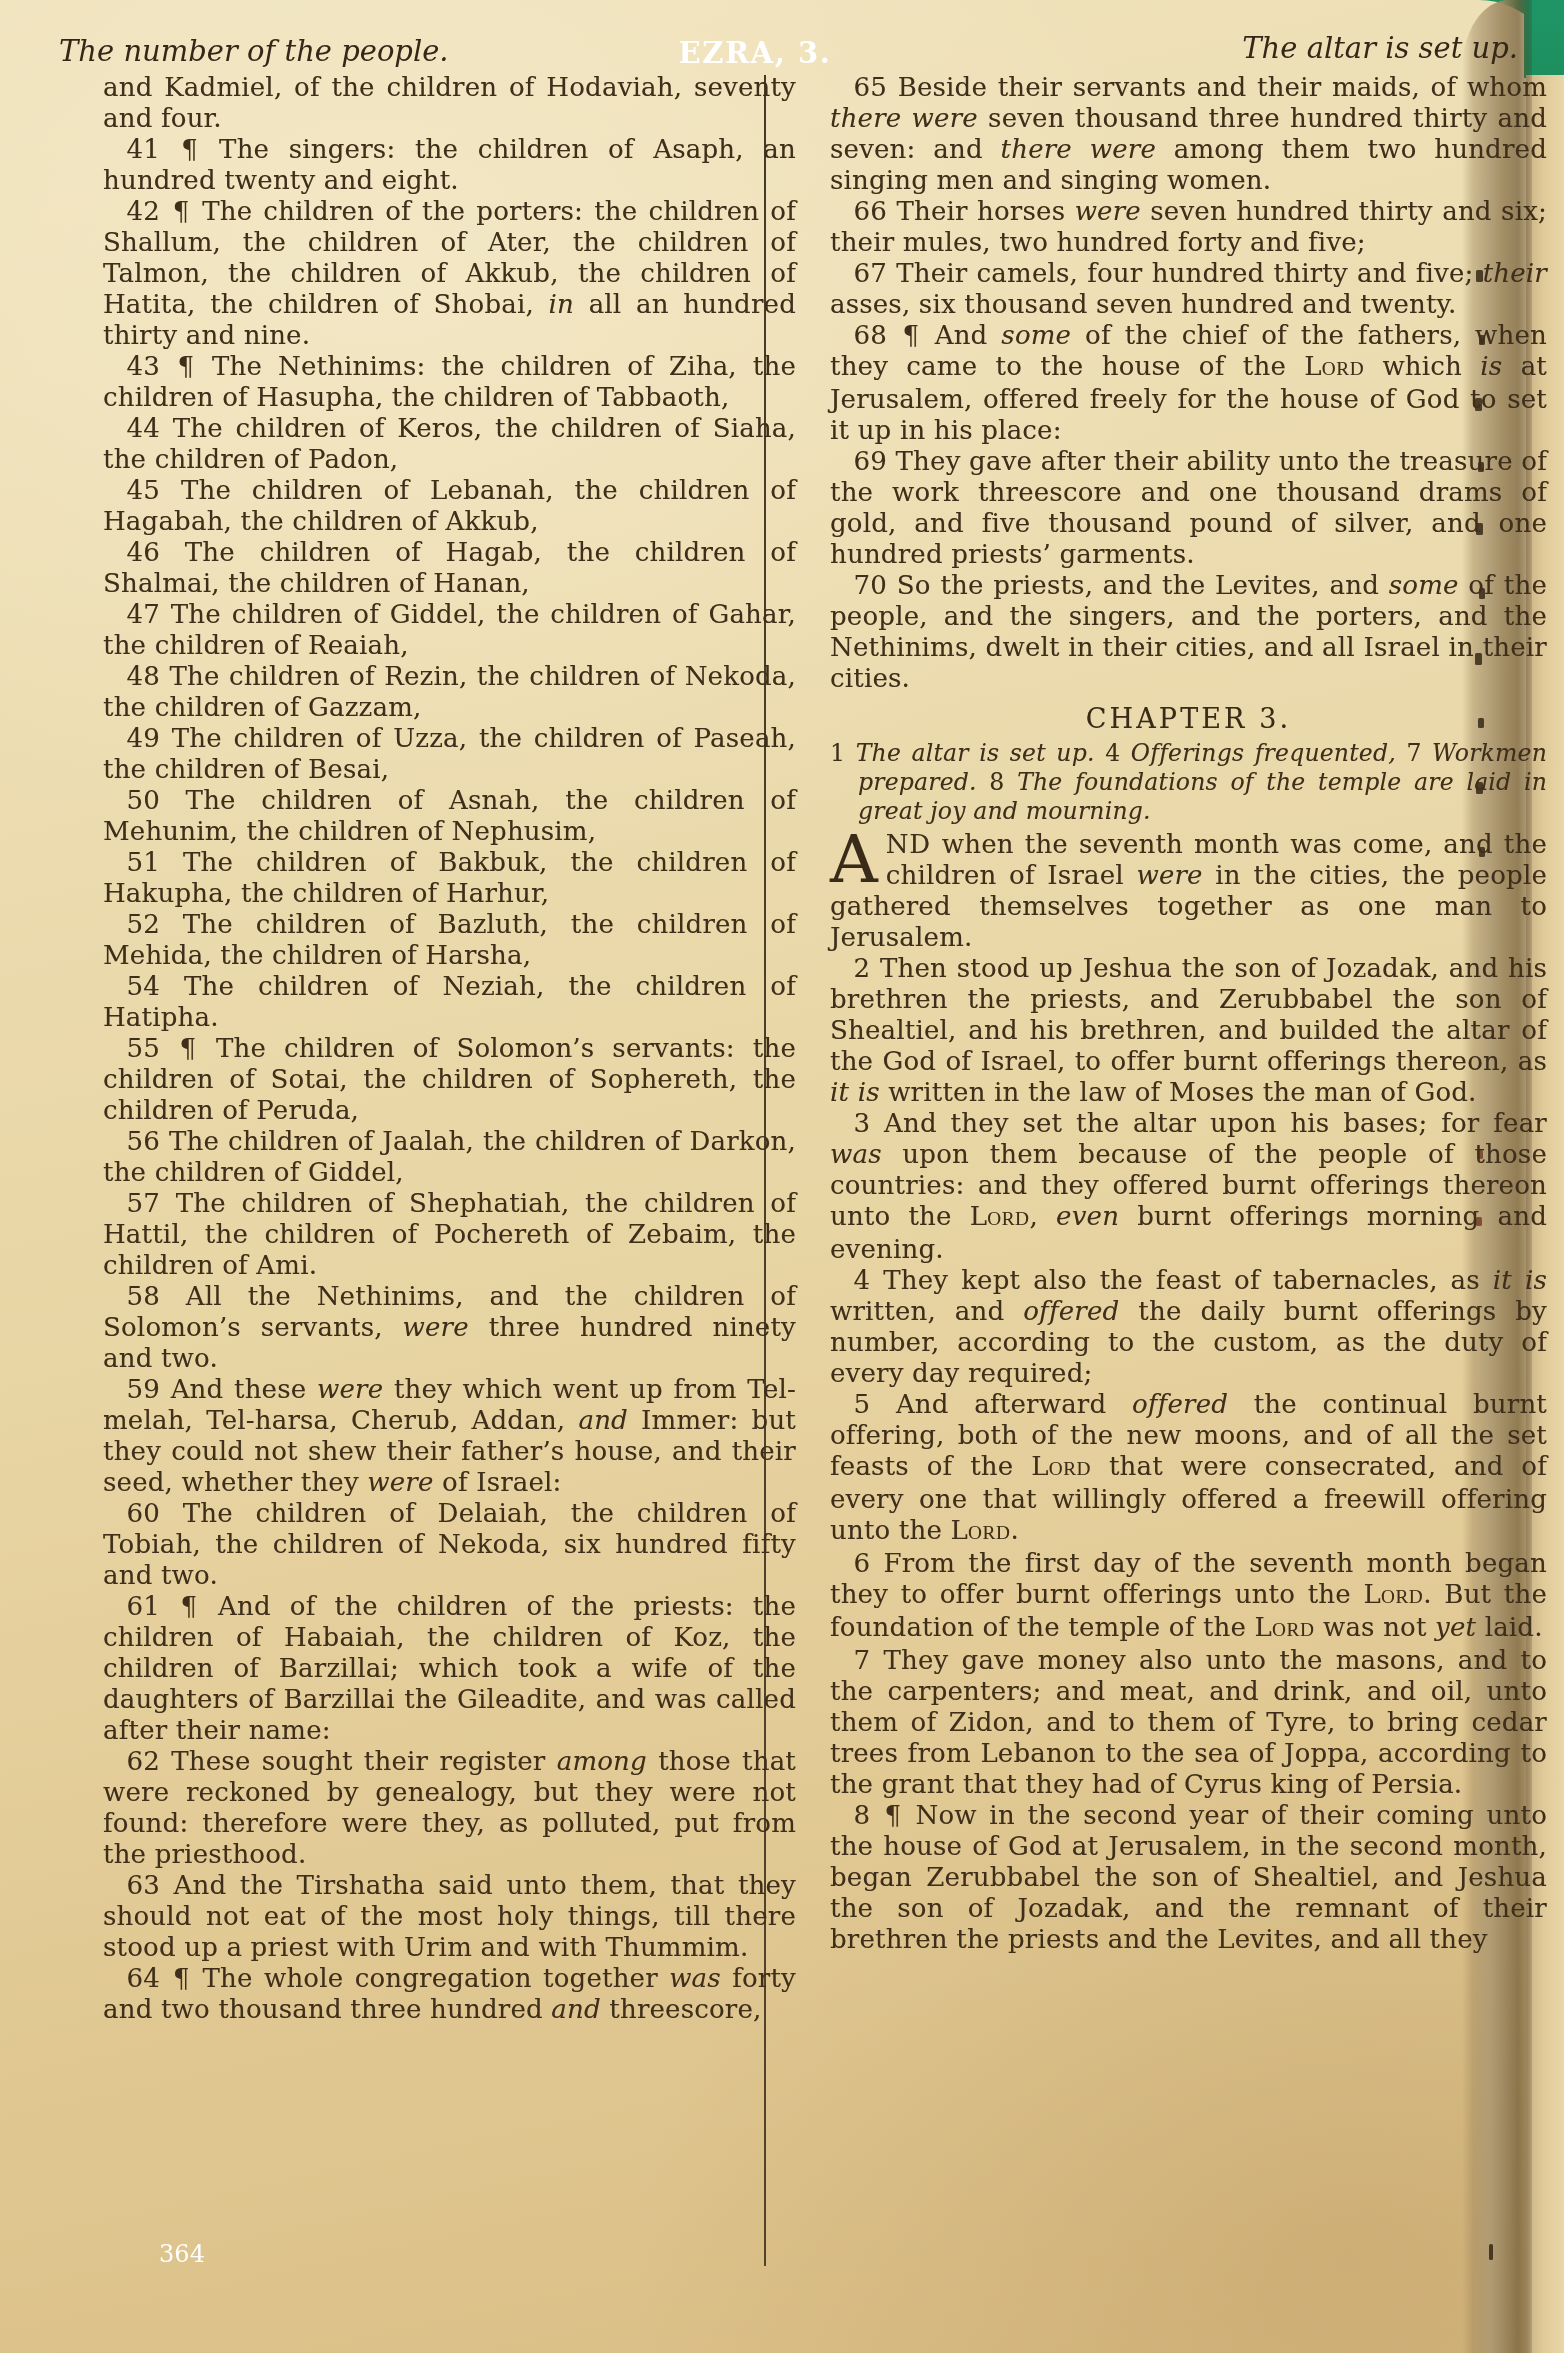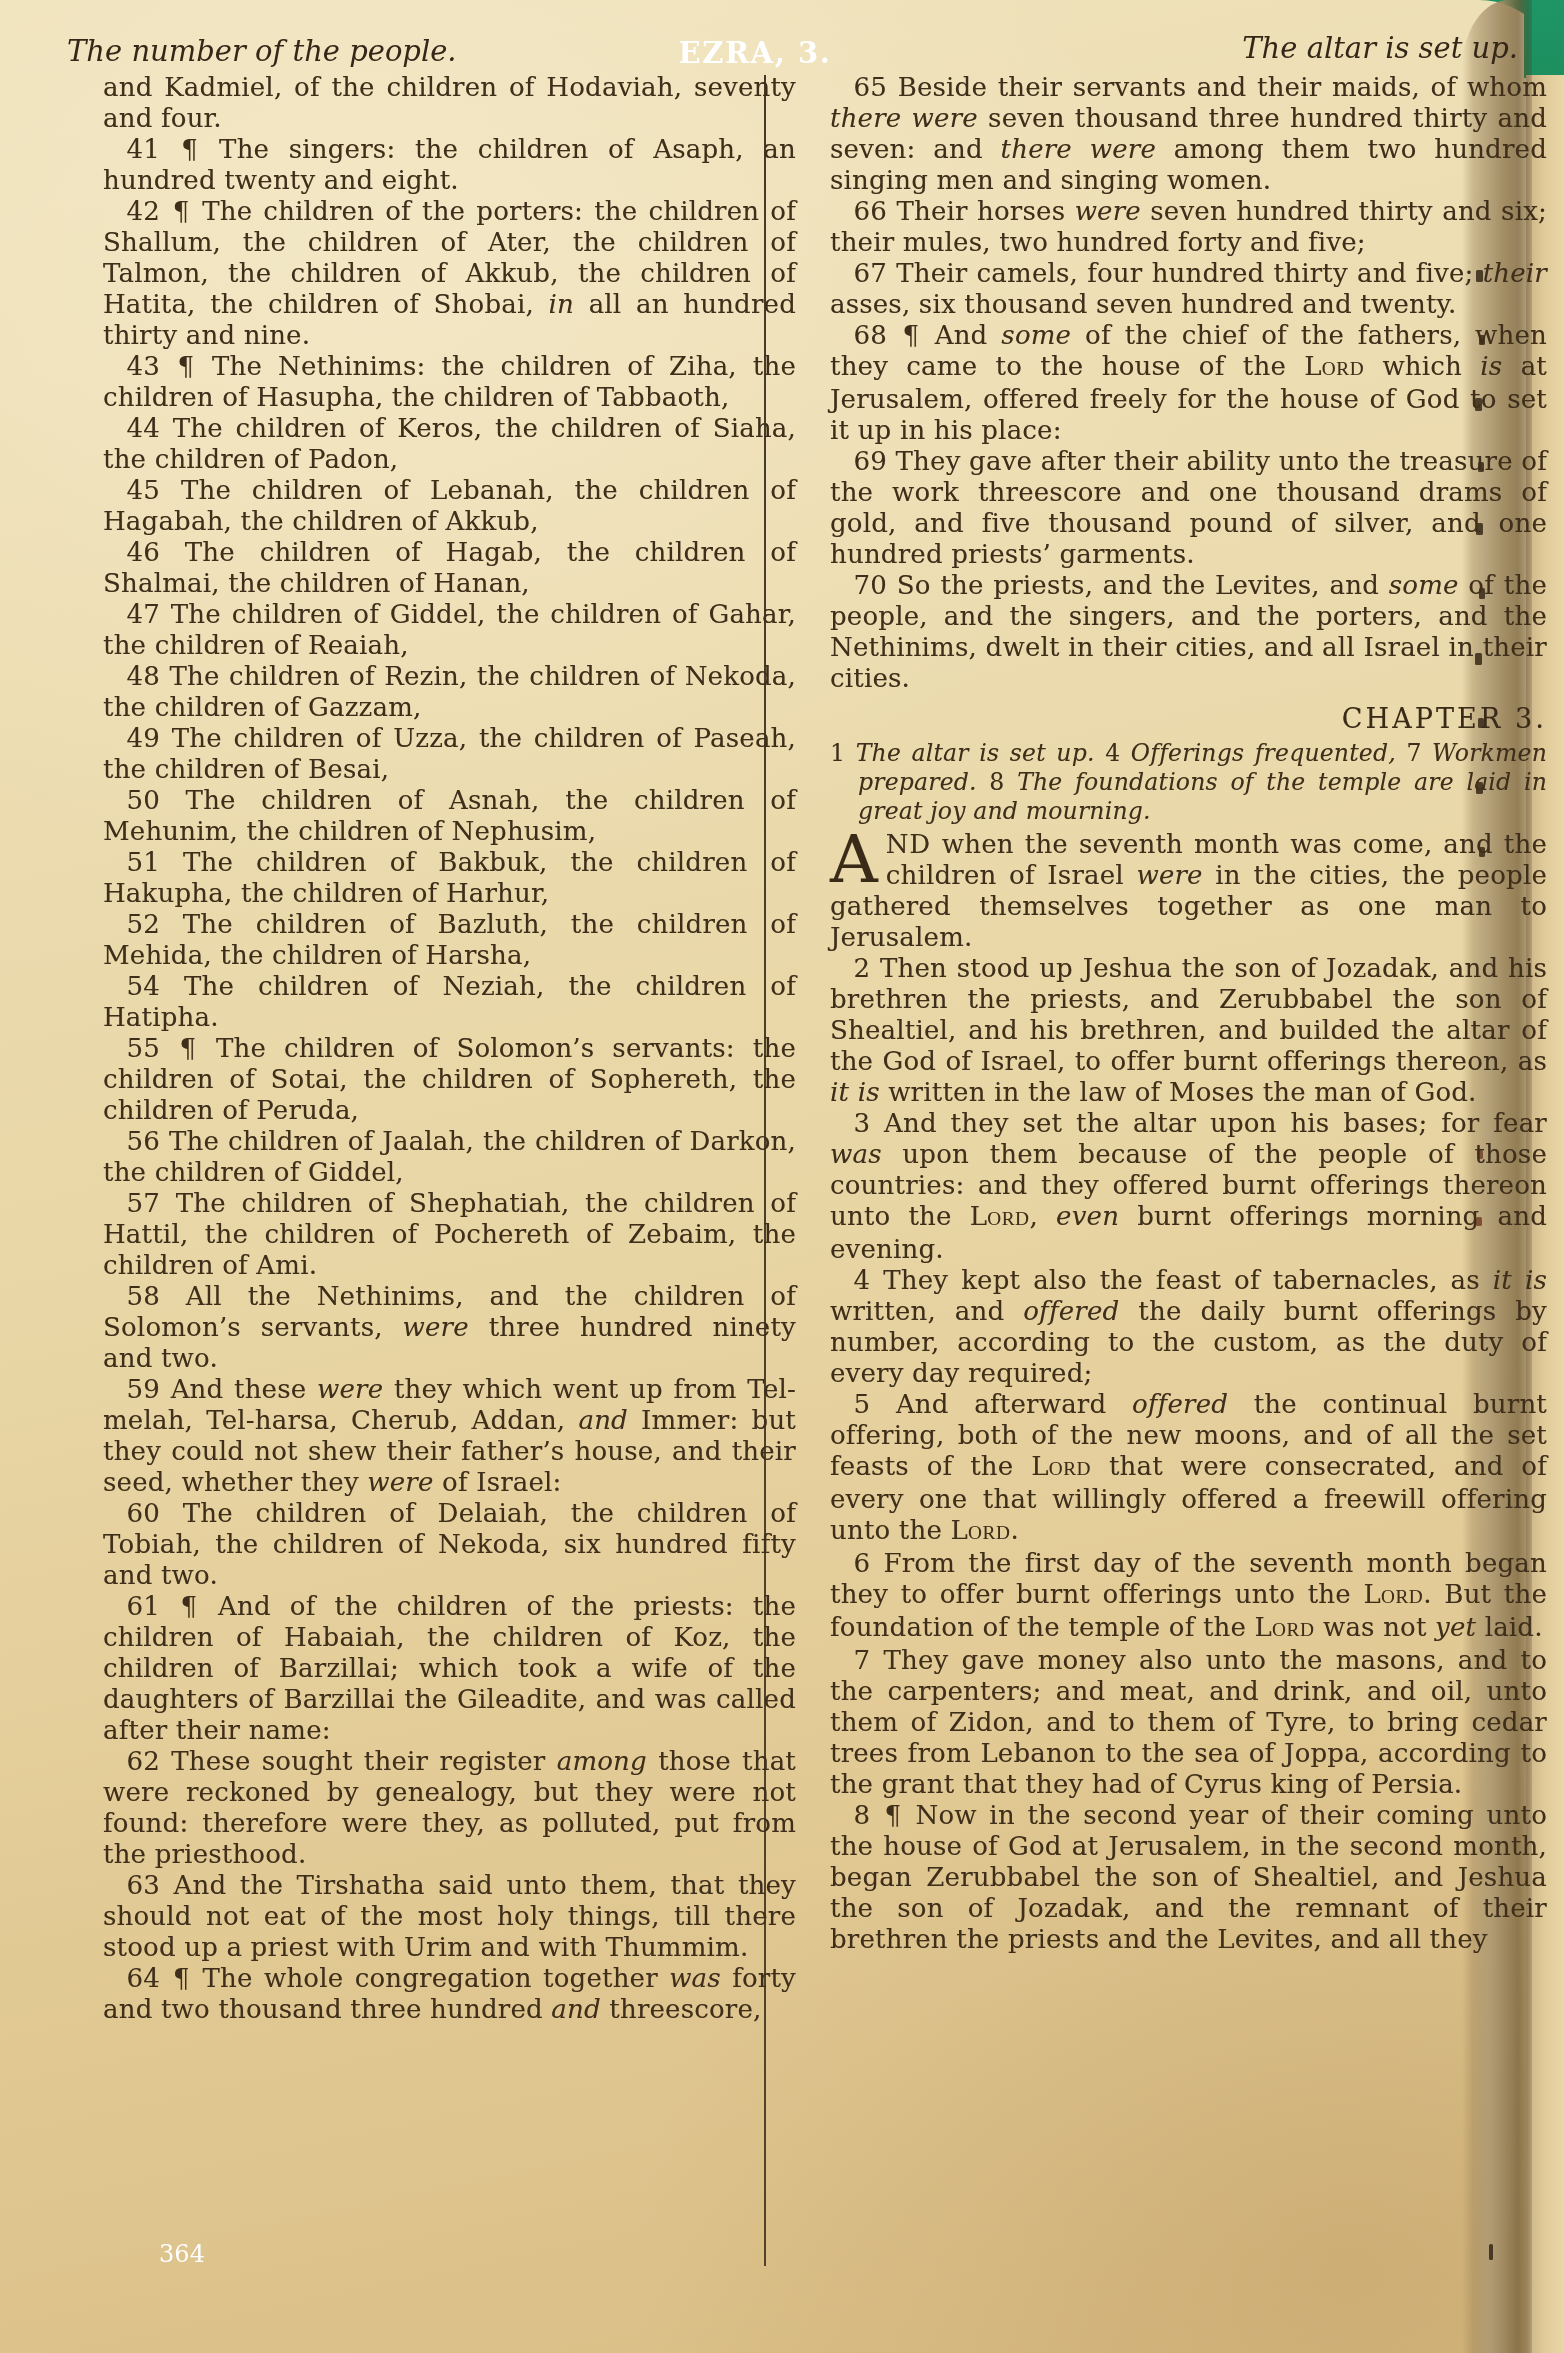--- a/index.html
+++ b/index.html
@@ -37,34 +37,34 @@
       rgba(60,45,25,.18) 100%);
     border-top-left-radius:47px 70px;
   }
   .speck{position:absolute;background:#2e2110;border-radius:1.6px;opacity:.8;}
   .speck.red{background:#6d3a20;}
   .divider{
     position:absolute;left:764px;top:75px;width:2.3px;height:2191px;
     background:linear-gradient(180deg,rgba(38,27,13,.85),rgba(48,35,18,.8));
   }
   .hdr{position:absolute;font-size:29px;white-space:nowrap;color:#3326156;}
-  .hdr-left{left:67px;top:34px;font-style:italic;color:#342718;}
+  .hdr-left{left:59px;top:34px;font-style:italic;color:#342718;}
   .hdr-center{left:755px;top:36px;transform:translateX(-50%);font-weight:bold;letter-spacing:1.6px;color:#ffffff;}
   .hdr-right{right:47px;top:31px;font-style:italic;color:#342718;}
   .col{position:absolute;top:72px;font-size:26px;line-height:31px;text-align:justify;
        letter-spacing:0.2px;color:#3e2e1a;text-shadow:0.2px 0.3px 0 rgba(62,46,26,.28);margin-left:44px;}
   .col-left{left:59px;width:693px;}
   .col-right{left:786px;width:717px;}
   .verse{margin:0;text-indent:23.5px;}
   .verse.cont{text-indent:0;}
   .vn{white-space:nowrap;}
   .pil{padding:0 1.6px;}
   .i{font-style:italic;}
   .sc-rest{font-size:.74em;letter-spacing:0.6px;font-family:Liberation Serif, serif;}
-  .chapter-heading{margin:9.4px 0 4.7px 0;text-align:right;text-indent:0;
+  .chapter-heading{margin:9.4px 0 4.7px 0;text-align:center;text-indent:0;
     letter-spacing:3.1px;font-size:27px;color:#3a2b18;}
   .summary{margin:0 0 3.1px 0;font-size:23.5px;line-height:29px;
     padding-left:28px;text-indent:-28px;text-align:justify;}
   .summary .i{font-style:italic;}
   .drop{text-indent:0;}
   .cap{float:left;font-size:66px;line-height:52px;padding:4.7px 7.8px 0 0;color:#3a2b18;}
   .caps{letter-spacing:0.8px;}
   .page-num{position:absolute;left:182px;top:2240px;transform:translateX(-50%);font-size:24px;color:#ffffff;}
 </style>
 </head>

